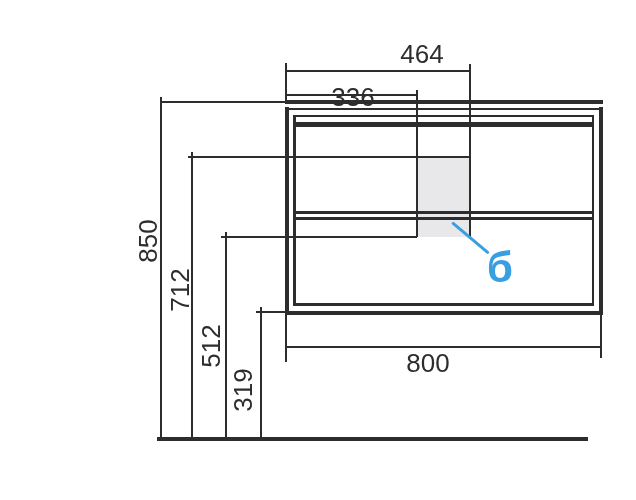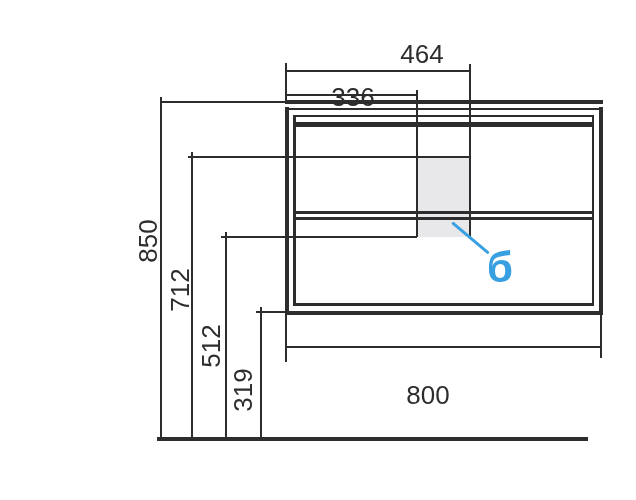--- a/index.html
+++ b/index.html
@@ -67,18 +67,18 @@
   <div class="ln" style="left:599.5px;top:315px;width:2.5px;height:43px;"></div>
 
   <div class="ln" style="left:157px;top:436.5px;width:431px;height:4px;"></div>
 
   <div class="dimlabel hlabel" style="left:392px;top:42px;">464</div>
   <div class="dimlabel hlabel" style="left:323px;top:85px;">336</div>
   <div class="dimlabel vlabel" style="left:108px;top:229px;">850</div>
   <div class="dimlabel vlabel" style="left:140px;top:278px;">712</div>
   <div class="dimlabel vlabel" style="left:171px;top:334px;">512</div>
   <div class="dimlabel vlabel" style="left:203px;top:378px;">319</div>
-  <div class="dimlabel hlabel" style="left:398px;top:350.5px;margin-top:32px;">800</div>
+  <div class="dimlabel hlabel" style="left:398px;top:350.5px;">800</div>
 
   <div class="leader" style="left:452px;top:221px;width:48px;transform:rotate(40deg);"></div>
   <div class="callout-label" style="left:478px;top:246px;">б</div>
 
 </div>
 
 </body></html>

